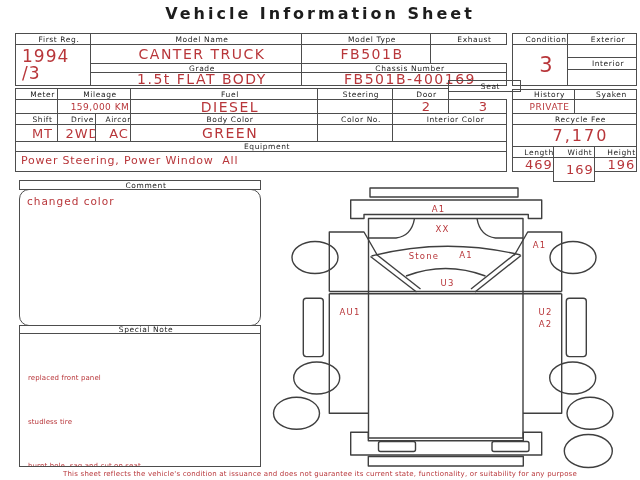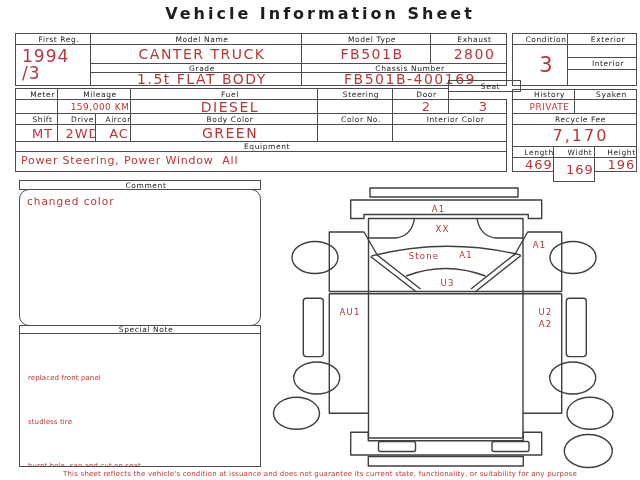--- a/index.html
+++ b/index.html
@@ -42,21 +42,20 @@
     <span>1994</span>
     <span>/3</span>
   </div>
   <div class="c h" style="left:90px;top:33px;width:212px;height:12px">Model Name</div>
   <div class="c v big" style="left:90px;top:44px;width:212px;height:20px">CANTER TRUCK</div>
   <div class="c h" style="left:90px;top:63px;width:212px;height:10px">Grade</div>
   <div class="c v big" style="left:90px;top:72px;width:212px;height:14px">1.5t FLAT BODY</div>
   <div class="c h" style="left:301px;top:33px;width:130px;height:12px">Model Type</div>
   <div class="c v big" style="left:301px;top:44px;width:130px;height:20px">FB501B</div>
   <div class="c h" style="left:430px;top:33px;width:77px;height:12px">Exhaust</div>
-  <div class="c v big" style="left:430px;top:44px;width:77px;height:20px">2800</div>
   <div class="c h" style="left:301px;top:63px;width:206px;height:10px">Chassis Number</div>
   <div class="c v big" style="left:301px;top:72px;width:206px;height:14px">FB501B-400169</div>
 
   <div class="c h" style="left:512px;top:33px;width:56px;height:12px">Condition</div>
   <div class="c v cond" style="left:512px;top:44px;width:56px;height:42px">3</div>
   <div class="c h" style="left:567px;top:33px;width:70px;height:12px">Exterior</div>
   <div class="c v mid" style="left:567px;top:44px;width:70px;height:14px"></div>
   <div class="c h" style="left:567px;top:57px;width:70px;height:13px">Interior</div>
   <div class="c v mid" style="left:567px;top:69px;width:70px;height:17px"></div>
 

